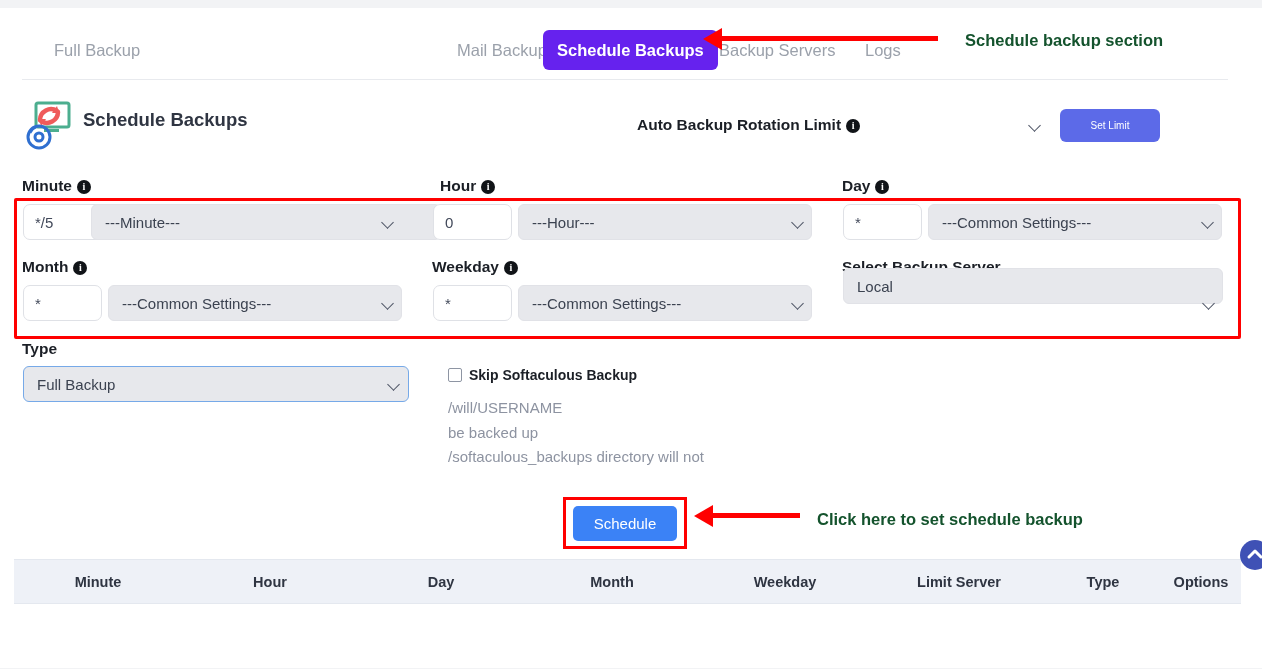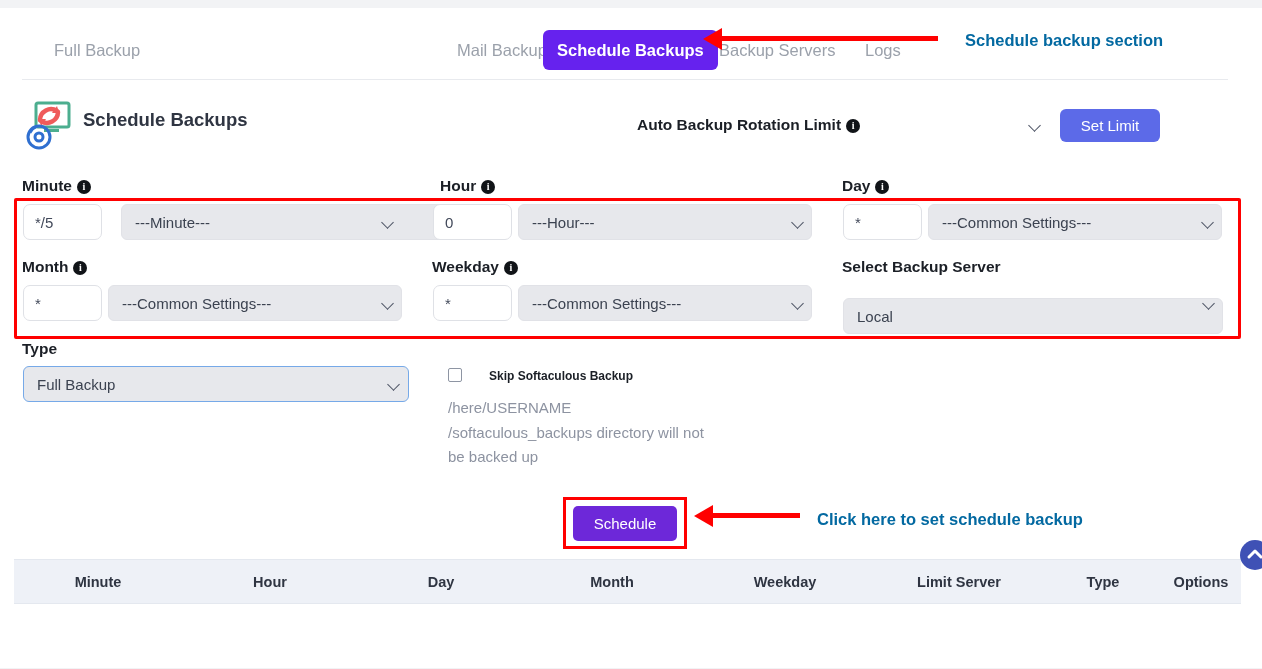--- a/index.html
+++ b/index.html
@@ -39,21 +39,21 @@
   .tab.active {
     background: #6622ee;
     color: #ffffff;
     font-weight: 600;
   }
   .tab.inactive { color: #9ba1ab; }
 
   
   .annot-text {
     position: absolute;
-    color: #0369a1;
+    color: #14532d;
     font-weight: bold;
     font-size: 16.5px;
     white-space: nowrap;
   }
   .arrow-line {
     position: absolute;
     background: #ff0000;
   }
   .arrow-head {
     position: absolute;
@@ -115,21 +115,21 @@
     border-right: 1.6px solid #4a5162;
     border-bottom: 1.6px solid #4a5162;
     transform: rotate(45deg);
   }
   .btn-primary {
     position: absolute;
     background: #5c6ae8;
     color: #fff;
     border: none;
     border-radius: 6px;
-    font-size: 15px;
+    font-size: 10px;
     font-family: "Liberation Sans", sans-serif;
     cursor: pointer;
   }
 
   
   .cronbox {
     position: absolute;
     left: 14px; top: 190px;
     width: 1227px; height: 141px;
     border: 3px solid #ff0000;
@@ -162,42 +162,42 @@
   .cbox {
     width: 14px; height: 14px;
     border: 1.5px solid #8e95a3;
     border-radius: 2px;
     background: #fff;
     display: inline-block;
     vertical-align: -2px;
     margin-right: 7px;
     cursor: pointer;
   }
-  .cblabel { font-size: 12px; font-weight: 700; color: #1b1f26; margin-left: 20px; }
+  .cblabel { font-size: 14px; font-weight: 700; color: #1b1f26; }
   .cbhelp {
     position: absolute; left: 448px; top: 388px;
     width: 290px;
     font-size: 15px;
     line-height: 24.5px;
     color: #8d93a1;
   }
 
   
   .schedbox {
     position: absolute;
     left: 563px; top: 489px;
     width: 124px; height: 52px;
     border: 3px solid #ff0000;
     background: #fff;
   }
   .sched-btn {
     position: absolute;
     left: 573px; top: 498px;
     width: 104px; height: 35px;
-    background: #6d28d9;
+    background: #3b82f6;
     color: #fff;
     border: none;
     border-radius: 5px;
     font-size: 15px;
     font-family: "Liberation Sans", sans-serif;
     cursor: pointer;
   }
 
   
   .thead {
@@ -282,21 +282,21 @@
   </div>
   <span class="chev" style="left:1030px; top:113px;"></span>
   <button class="btn-primary" style="left:1060px; top:101px; width:100px; height:33px;">Set Limit</button>
 
   <div class="cronbox"></div>
 
   <div class="fld-label" style="left:22px; top:169px;">
     <span>Minute</span><span class="info-dot">i</span>
   </div>
   <input class="txtin" style="left: 23px; top: 196px; width: 79px;" value="*/5">
-  <select class="sel" style="left:121px; top:196px; width:350px; height:36px;">
+  <select class="sel" style="left:91px; top:196px; width:350px; height:36px;">
     <option>---Minute---</option>
   </select>
   <span class="chev" style="left:383px; top:210px;"></span>
 
   <div class="fld-label" style="left:432px; top:169px;margin-left:8px;">
     <span>Hour</span><span class="info-dot">i</span>
   </div>
   <input class="txtin" style="left: 433px; top: 196px; width: 79px;" value="0">
   <select class="sel" style="left:518px; top:196px; width:294px; height:36px;">
     <option>---Hour---</option>
@@ -324,38 +324,38 @@
   <div class="fld-label" style="left:432px; top:250px;">
     <span>Weekday</span><span class="info-dot">i</span>
   </div>
   <input class="txtin" style="left: 433px; top: 277px; width: 79px;" value="*">
   <select class="sel" style="left:518px; top:277px; width:294px; height:36px;">
     <option>---Common Settings---</option>
   </select>
   <span class="chev" style="left:793px; top:291px;"></span>
 
   <div class="fld-label" style="left:842px; top:250px;">Select Backup Server</div>
-  <select class="sel" style="left:843px; top:290px; width:380px; height:36px;">
+  <select class="sel" style="left:843px; top:260px; width:380px; height:36px;">
     <option>Local</option>
   </select>
   <span class="chev" style="left:1204px; top:291px;"></span>
 
   <div class="fld-label" style="left:22px; top:332px;">Type</div>
   <select class="sel sel-focus" style="left:23px; top:358px; width:386px; height:36px;">
     <option>Full Backup</option>
   </select>
   <span class="chev" style="left:389px; top:372px;"></span>
 
   <div class="cbrow">
     <span class="cbox"></span><span class="cblabel">Skip Softaculous Backup</span>
   </div>
   <div class="cbhelp">
-    <div>/here/USERNAME</div>
+    <div>/will/USERNAME</div>
+    <div>be backed up</div>
     <div>/softaculous_backups directory will not</div>
-    <div>be backed up</div>
   </div>
 
   <div class="schedbox"></div>
   <button class="sched-btn">Schedule</button>
 
   <div class="arrow-line" style="left:711px; top:505px; width:89px; height:5px;"></div>
   <div class="arrow-head" style="left:694px; top:497px;"></div>
   <div class="annot-text" style="left:817px; top:502px;">Click here to set schedule backup</div>
 
   <div class="thead">

